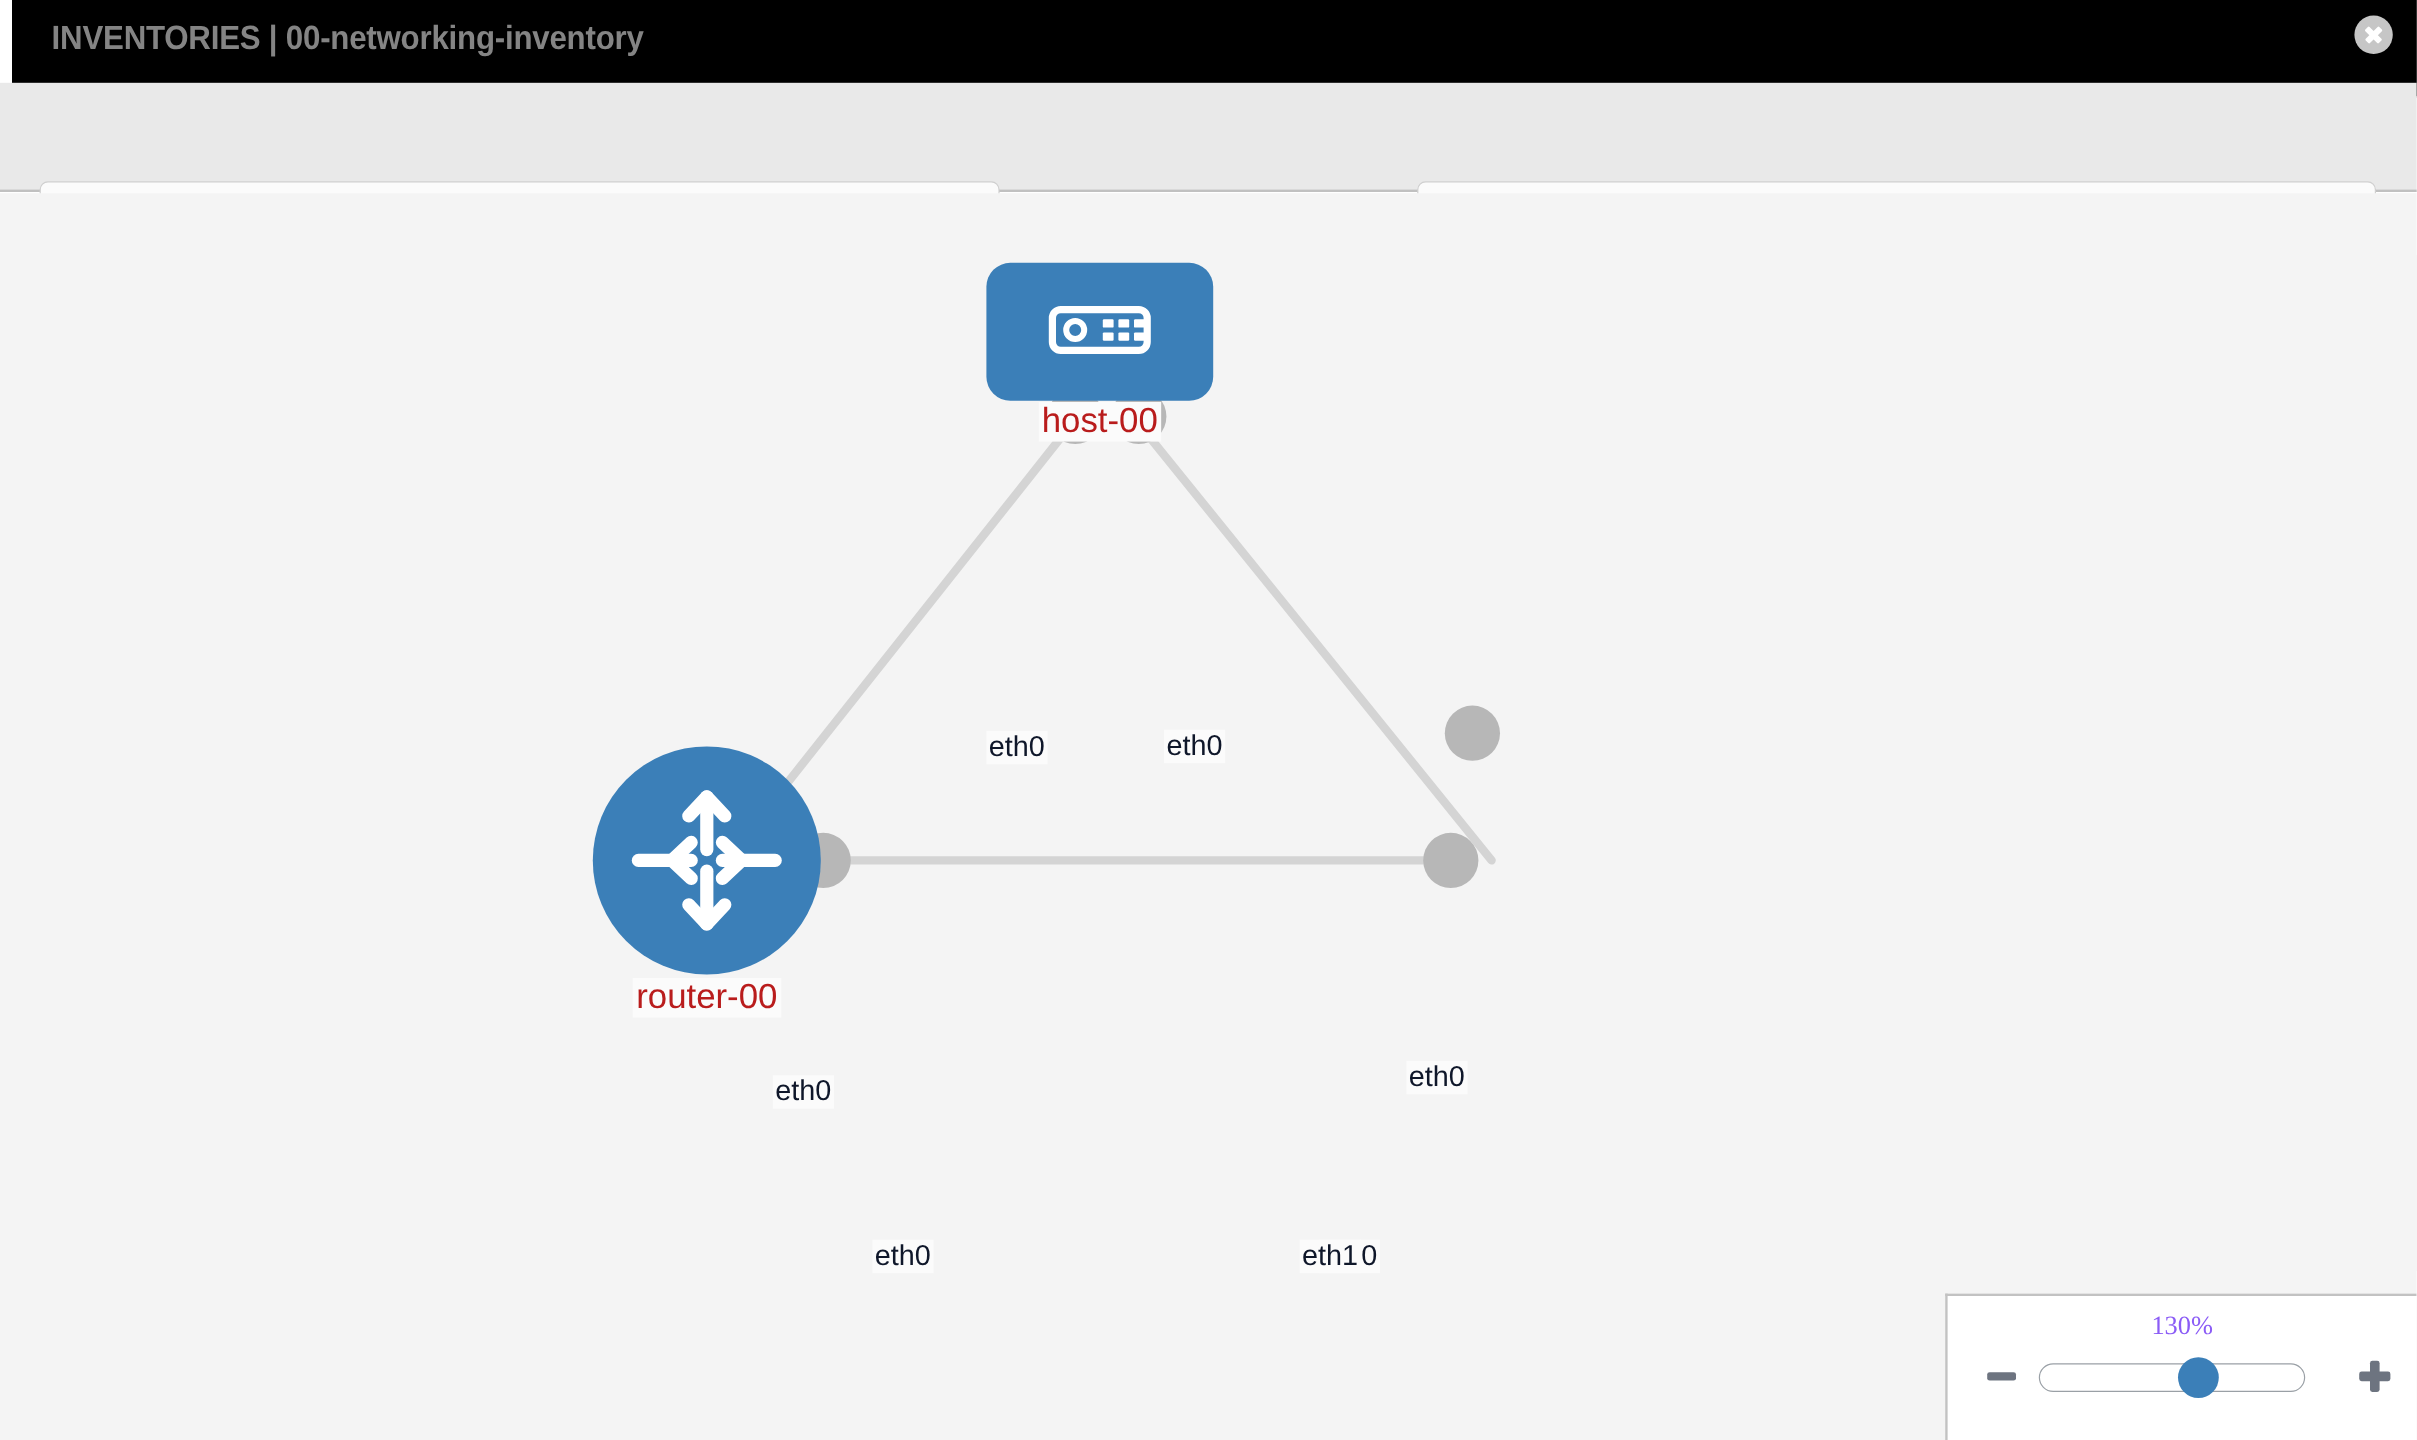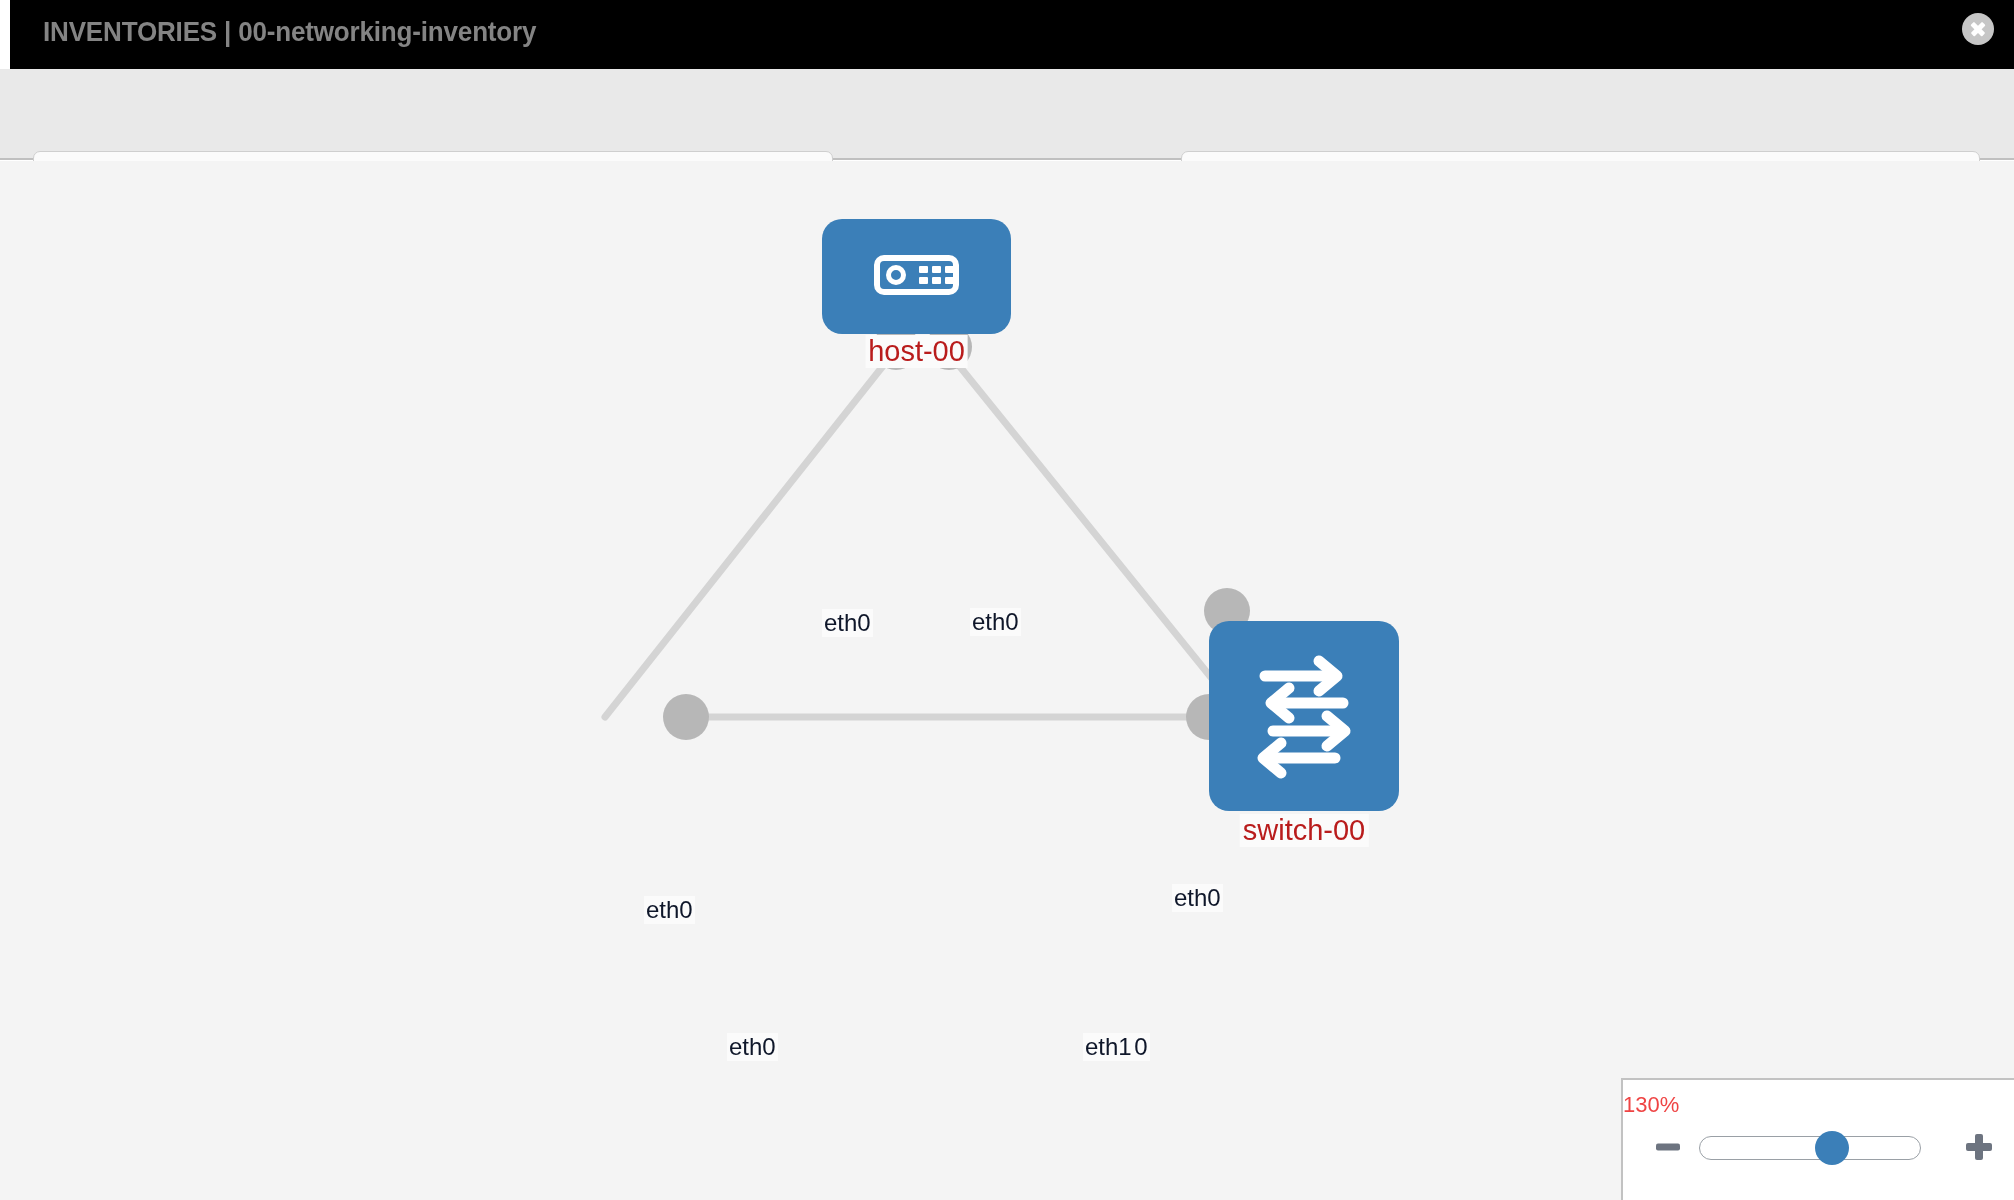--- a/index.html
+++ b/index.html
@@ -200,23 +200,24 @@
     height: 122px;
     background: #ffffff;
     border-top: 2px solid #c2c2c2;
     border-left: 2px solid #c2c2c2;
   }
   .zoom-value {
     position: absolute;
     top: 12px;
     left: 0;
     width: 100%;
+    text-align: center;
     font-size: 22px;
-    color: #ef4444;
-    font-family: Liberation Sans, sans-serif;
+    color: #8b5cf6;
+    font-family: Liberation Serif, serif;
   }
   .zoom-row {
     position: absolute;
     top: 50px;
     left: 0;
     width: 100%;
     height: 40px;
   }
   .zoom-minus, .zoom-plus {
     position: absolute;
@@ -332,38 +333,38 @@
             <rect x="123" y="47" width="9" height="7" rx="1"></rect>
             <rect x="97" y="58" width="9" height="7" rx="1"></rect>
             <rect x="110" y="58" width="9" height="7" rx="1"></rect>
             <rect x="123" y="58" width="9" height="7" rx="1"></rect>
           </g>
         </svg>
       </div>
       <div class="node-label">host-00</div>
     </div>
 
-
-    <div class="node square" id="node-switch">
+    <div class="node circle" id="node-router">
       <div class="node-shape">
         <svg viewBox="0 0 190 190" aria-hidden="true">
           <g stroke="#ffffff" stroke-width="11" stroke-linecap="round" stroke-linejoin="round" fill="none">
-            <line x1="56" y1="55" x2="126" y2="55"></line>
-            <polyline points="110,40 128,55 110,70"></polyline>
-            <line x1="134" y1="82" x2="64" y2="82"></line>
-            <polyline points="80,67 62,82 80,97"></polyline>
-            <line x1="64" y1="110" x2="134" y2="110"></line>
-            <polyline points="118,95 136,110 118,125"></polyline>
-            <line x1="126" y1="137" x2="56" y2="137"></line>
-            <polyline points="72,122 54,137 72,152"></polyline>
+            <line x1="95" y1="42" x2="95" y2="86"></line>
+            <polyline points="80,58 95,42 110,58"></polyline>
+            <line x1="95" y1="148" x2="95" y2="104"></line>
+            <polyline points="80,132 95,148 110,132"></polyline>
+            <line x1="38" y1="95" x2="82" y2="95"></line>
+            <polyline points="54,80 38,95 54,110" transform="translate(28,0)"></polyline>
+            <line x1="152" y1="95" x2="108" y2="95"></line>
+            <polyline points="136,80 152,95 136,110" transform="translate(-28,0)"></polyline>
           </g>
         </svg>
       </div>
-      <div class="node-label">switch-00</div>
-    </div>
+      <div class="node-label">router-00</div>
+    </div>
+
 
     <div class="zoom-panel" style="top:917px; left:1621px;">
       <div class="zoom-value">130%</div>
       <div class="zoom-row">
         <div class="zoom-minus"></div>
         <div class="zoom-track">
           <div class="zoom-handle" style="left: 60%;"></div>
         </div>
         <div class="zoom-plus"></div>
       </div>

